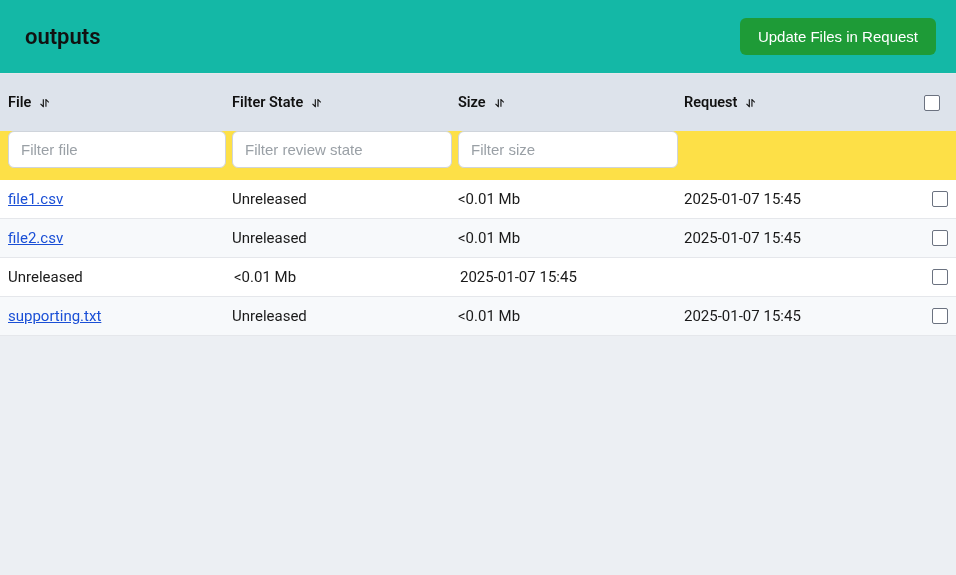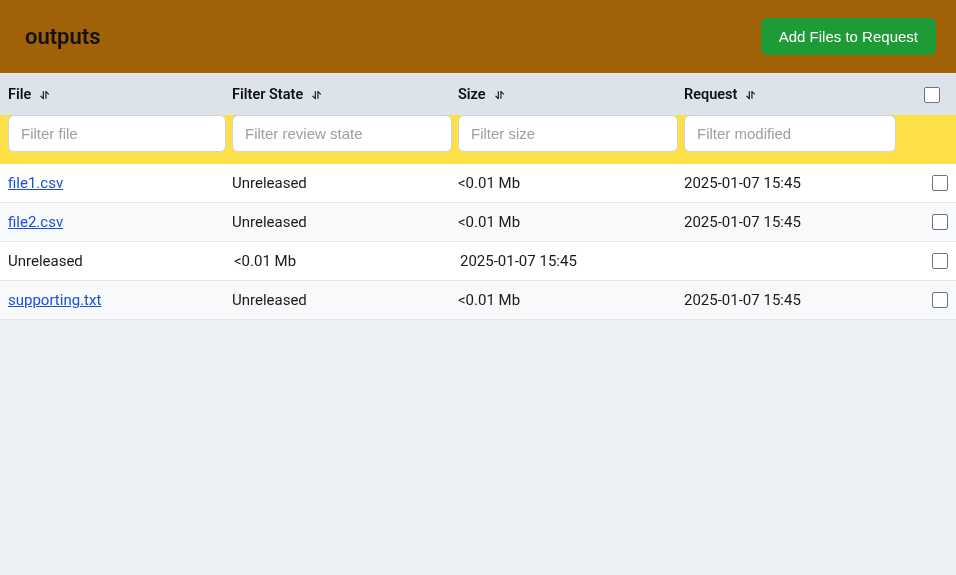--- a/index.html
+++ b/index.html
@@ -9,21 +9,21 @@
     }
     body {
       font-family: -apple-system, BlinkMacSystemFont, "Segoe UI", Roboto, "Helvetica Neue", Arial, sans-serif;
       background: #eceff3;
       width: 956px;
       height: 575px;
       overflow: hidden;
       color: #1a1a1a;
     }
     .header-bar {
-      background: #a16207;
+      background: #14b8a6;
       display: flex;
       justify-content: space-between;
       align-items: center;
       padding: 18px 20px 18px 25px;
       border-bottom: 1px solid #e5e7eb;
     }
     .page-title {
       font-size: 22px;
       font-weight: 600;
       color: #111;
@@ -44,21 +44,21 @@
       cursor: pointer;
     }
 
     .table-wrapper {
       width: 100%;
     }
     .table-header-row {
       background: #dde3eb;
       display: flex;
       align-items: center;
-      padding: 0 8px;
+      padding: 8px 8px;
     }
     .col {
       padding: 12px 0 12px 0;
       display: flex;
       align-items: center;
     }
     .col-file     { flex: 0 0 224px; }
     .col-review   { flex: 0 0 226px; }
     .col-size     { flex: 0 0 226px; }
     .col-modified { flex: 1 1 auto; }
@@ -140,21 +140,21 @@
       background: #1e9b37;
       border-color: #1e9b37;
     }
   </style>
 </head>
 <body>
 
 <div class="header-bar">
   <div class="page-title">outputs</div>
   <div class="header-actions">
-    <button class="btn-primary">Add Files to Request</button>
+    <button class="btn-primary">Update Files in Request</button>
   </div>
 </div>
 
 <div class="table-wrapper">
 
   <div class="table-header-row">
     <div class="col col-file">
       <span class="header-label">File</span>
       <span class="sort-icon">
         <svg viewBox="0 0 16 16">
@@ -197,23 +197,20 @@
 
   <div class="filter-row">
     <div class="filter-cell col-file">
       <input class="filter-input" type="text" placeholder="Filter file" style="">
     </div>
     <div class="filter-cell col-review">
       <input class="filter-input" type="text" placeholder="Filter review state" style="">
     </div>
     <div class="filter-cell col-size">
       <input class="filter-input" type="text" placeholder="Filter size" style="">
-    </div>
-    <div class="filter-cell col-modified">
-      <input class="filter-input" type="text" placeholder="Filter modified" style="">
     </div>
     <div class="filter-cell col-check"></div>
   </div>
 
   <div id="rows-container">
       <div class="data-row">
         <div class="col col-file">
           <a class="file-link">file1.csv</a>
         </div>
         <div class="col col-review">Unreleased</div>

